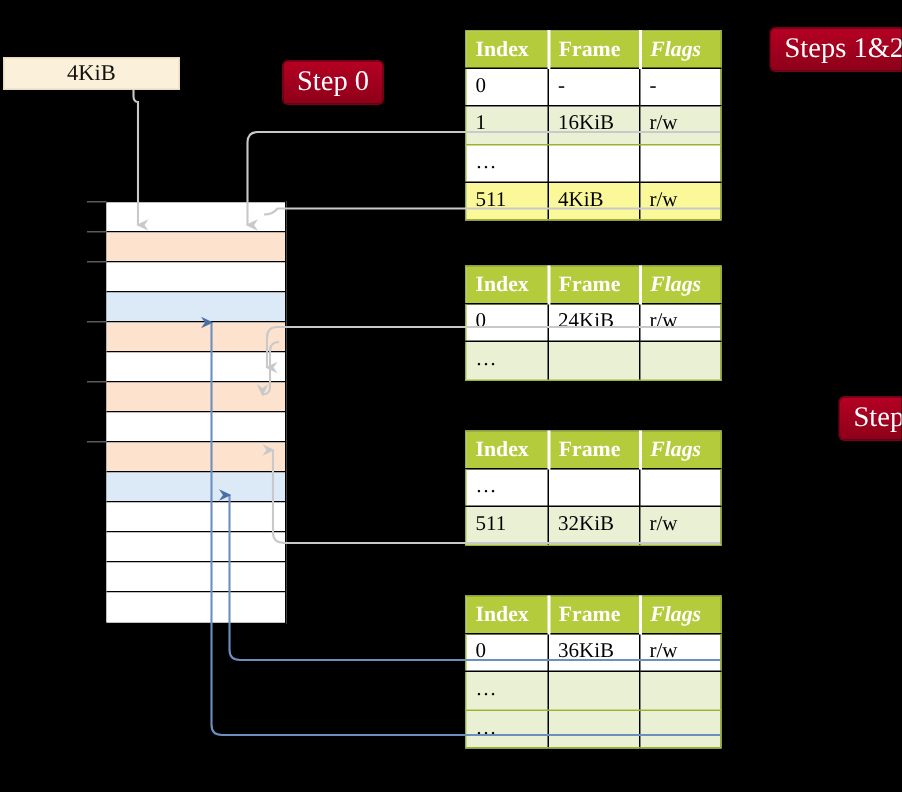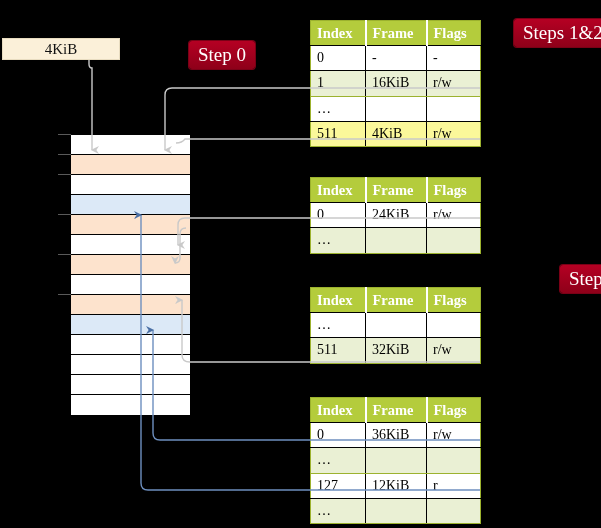--- a/index.html
+++ b/index.html
@@ -80,21 +80,21 @@
   .ptable th {
     background: #b4cc3c;
     color: #ffffff;
     font-weight: bold;
     text-align: left;
     padding: 3px 6px;
     border-right: 2px solid #ffffff;
     font-size: 14.5px;
     line-height: 1.25;
   }
-  .ptable th:last-child { border-right: none; }
+  .ptable th:last-child { border-right: none; font-style: italic; }
   .ptable td {
     padding: 3px 6px;
     border: 1px solid #000000;
     border-left: none;
     border-right: 1px solid #000000;
     background: #ffffff;
     line-height: 1.3;
     height: 24px;
     vertical-align: middle;
     white-space: nowrap;
@@ -272,25 +272,20 @@
     <tbody>
         <tr>
           <td>0</td>
           <td>36KiB</td>
           <td>r/w</td>
         </tr>
         <tr class="alt">
           <td>…</td>
           <td></td>
           <td></td>
-        </tr>
-        <tr>
-          <td>127</td>
-          <td>12KiB</td>
-          <td>r</td>
         </tr>
         <tr class="alt">
           <td>…</td>
           <td></td>
           <td></td>
         </tr>
       </tbody>
   </table>
 
   <svg id="wires" viewBox="0 0 601 528" xmlns="http://www.w3.org/2000/svg">

